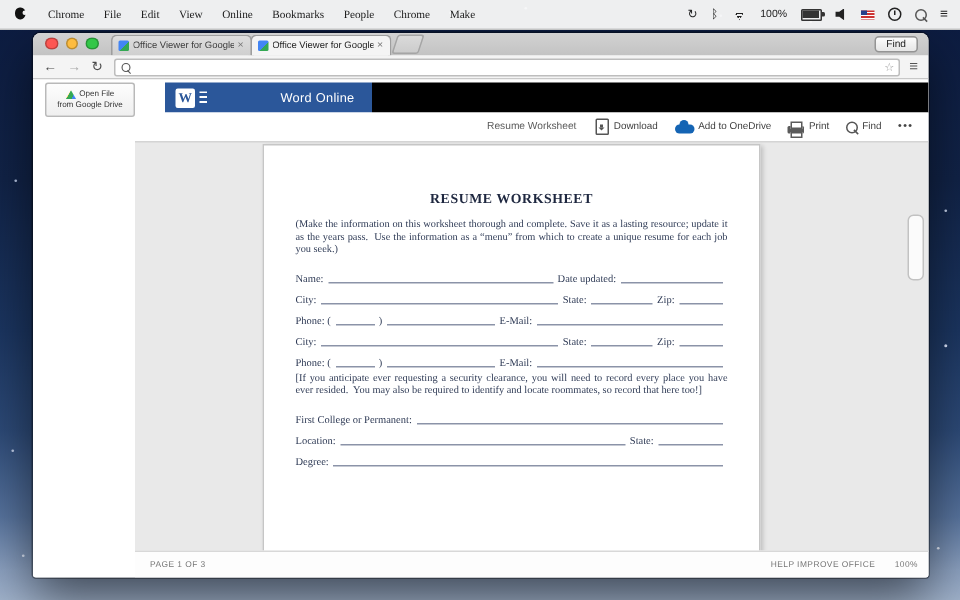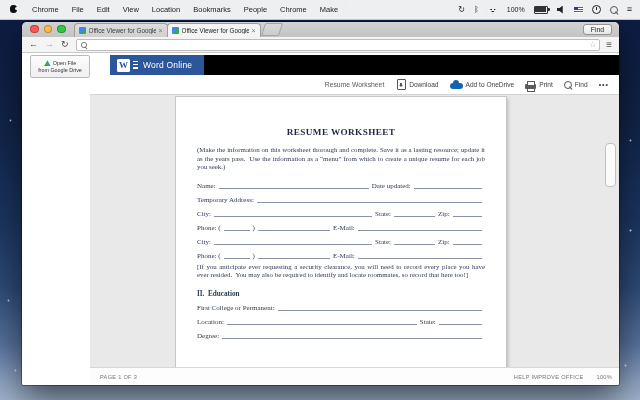--- a/index.html
+++ b/index.html
@@ -9,21 +9,21 @@
   #stars{position:absolute;inset:0;pointer-events:none;width:1px;height:1px;background:transparent;border-radius:50%;
     box-shadow:520px 30px 0 .6px #dfe8ff,560px 90px 0 .4px #cdd9f2,600px 55px 0 .6px #fff,630px 140px 0 .4px #c9d6ee,
     480px 10px 0 .4px #b9c8e6,300px 8px 0 .5px #d5e0f5,120px 95px 0 .4px #c2d0ea,40px 200px 0 .5px #d5e0f5,
     10px 120px 0 .4px #b9c8e6,630px 230px 0 .5px #dfe8ff,610px 310px 0 .4px #c9d6ee,580px 190px 0 .5px #fff,
     350px 5px 0 .4px #cdd9f2,200px 12px 0 .4px #dfe8ff,8px 300px 0 .4px #c2d0ea,15px 370px 0 .4px #dce5f5,
     625px 365px 0 .4px #e8eefb,540px 14px 0 .4px #fff;}
   
   #menubar{position:absolute;left:0;top:0;width:640px;height:19px;background:rgba(248,248,248,.96);
     border-bottom:1px solid rgba(0,0,0,.18);display:flex;align-items:center;font-size:7.5px;color:#1c1c1c;z-index:30;}
   #menu-items{display:flex;align-items:center;gap:13px;margin-left:10px;}
-  #menu-items .mi{cursor:default;}
+  #menu-items .mi{cursor:default;font-family:Liberation Serif, serif;}
   #menu-items .mi:first-child{font-weight:bold;}
   .apple-shape{width:7px;height:8px;background:#111;border-radius:45% 45% 48% 48%;display:inline-block;position:relative;margin-right:2px;}
   .apple-shape::before{content:'';position:absolute;right:-1px;top:2px;width:3px;height:3px;background:rgba(248,248,248,.96);border-radius:50%;}
   #menu-status{margin-left:auto;display:flex;align-items:center;gap:9px;margin-right:8px;color:#222;}
   #menu-status .glyph{font-size:8px;line-height:1;}
   .icon-wifi{width:10px;height:8px;display:inline-block;
     background:radial-gradient(circle at 50% 100%,#222 0 1px,transparent 1px 2.4px,#222 2.4px 3.3px,transparent 3.3px 4.6px,#222 4.6px 5.5px,transparent 5.5px);
     clip-path:polygon(50% 100%,0 0,100% 0);}
   .battery-pct{font-size:7px;}
   .icon-battery{width:12px;height:6px;border:1px solid #333;border-radius:1px;position:relative;display:inline-block;}
@@ -79,21 +79,21 @@
     background:linear-gradient(120deg,#fbbc04 34%,#34a853 34% 67%,#4285f4 67%);}
   
   #word-viewer{position:absolute;left:68px;top:0;right:0;bottom:0;}
   #viewer-header{position:absolute;left:0;top:2px;right:0;height:20px;display:flex;}
   #viewer-header .header-gap{width:20px;background:#fff;}
   #word-brand{background:#2b579a;display:flex;align-items:center;padding:0 12px 0 7px;gap:5px;}
   .word-logo{width:13px;height:13px;background:#fff;border-radius:1.5px;display:flex;align-items:center;justify-content:center;position:relative;}
   .word-logo .w{color:#2b579a;font-weight:bold;font-size:9px;font-family:"Liberation Serif",serif;}
   .word-logo-lines{width:5px;height:9px;margin-left:-2px;
     background:repeating-linear-gradient(180deg,#fff 0 1.2px,transparent 1.2px 3.2px);}
-  #word-brand .brand-text{color:#fff;font-size:8.5px;letter-spacing:.2px;}
+  #word-brand .brand-text{color:#fff;font-size:8.5px;letter-spacing:.2px;margin-left:44px;}
   .header-black{flex:1;background:#000;}
   #viewer-toolbar{position:absolute;left:0;top:22px;right:0;height:19px;background:#fff;display:flex;align-items:center;}
   #doc-title{position:absolute;left:0;right:0;text-align:center;font-size:6.8px;color:#5a5a5a;pointer-events:none;}
   #toolbar-actions{margin-left:auto;display:flex;align-items:center;gap:11px;margin-right:10px;font-size:6.6px;color:#3f3f3f;z-index:2;}
   .tb-btn{display:flex;align-items:center;gap:3px;}
   .icon-download{width:7px;height:9px;border:1px solid #555;border-radius:1px;position:relative;background:#fff;}
   .icon-download::after{content:'';position:absolute;left:2px;top:2.5px;width:1.5px;height:2.5px;background:#555;}
   .icon-download::before{content:'';position:absolute;left:0.8px;top:4.8px;border:2px solid transparent;border-top-color:#555;}
   .icon-cloud{width:13px;height:6px;background:#1464b4;border-radius:6px;position:relative;margin-top:3px;}
   .icon-cloud::before{content:'';position:absolute;left:3px;top:-3px;width:6px;height:6px;background:#1464b4;border-radius:50%;}
@@ -127,21 +127,21 @@
   <div id="stars"></div>
 </div>
 
 <div id="menubar">
   <div id="menu-items">
     <span class="mi" style="font-weight:normal"><span class="apple-shape"></span></span>
   <span class="mi">Chrome</span>
       <span class="mi">File</span>
       <span class="mi">Edit</span>
       <span class="mi">View</span>
-      <span class="mi">Location</span>
+      <span class="mi">Online</span>
       <span class="mi">Bookmarks</span>
       <span class="mi">People</span>
       <span class="mi">Chrome</span>
       <span class="mi">Make</span>
     </div>
   <div id="menu-status">
     <span class="glyph">↻</span>
     <span class="glyph">ᛒ</span>
     <span class="icon-wifi"></span>
     <span class="battery-pct">100%</span>
@@ -236,27 +236,25 @@
           <span class="more-dots">•••</span>
         </div>
       </div>
 
       <div id="doc-area">
         <div id="doc-page">
           <div class="doc-body">
               <div class="dl title">RESUME WORKSHEET</div>
               <div class="dl para">(Make the information on this worksheet thorough and complete. Save it as a lasting resource; update it as the years pass.  Use the information as a “menu” from which to create a unique resume for each job you seek.)</div>
               <div class="dl fields"><span class="lbl">Name:</span><span class="blank" style="flex-grow: 4.4;"></span><span class="lbl">Date updated:</span><span class="blank" style="flex-grow: 2;"></span></div>
-              <div class="dl fields"><span class="lbl">Temporary Address:</span><span class="blank" style="flex-grow: 1;"></span></div>
               <div class="dl fields"><span class="lbl">City:</span><span class="blank" style="flex-grow: 5.4;"></span><span class="lbl">State:</span><span class="blank" style="flex-grow: 1.4;"></span><span class="lbl">Zip:</span><span class="blank" style="flex-grow: 1;"></span></div>
               <div class="dl fields"><span class="lbl">Phone: (</span><span class="blank" style="width: 26px; flex-grow: 0;"></span><span class="lbl">)</span><span class="blank" style="flex-grow: 1.8;"></span><span class="lbl">E-Mail:</span><span class="blank" style="flex-grow: 3.1;"></span></div>
               <div class="dl fields"><span class="lbl">City:</span><span class="blank" style="flex-grow: 5.4;"></span><span class="lbl">State:</span><span class="blank" style="flex-grow: 1.4;"></span><span class="lbl">Zip:</span><span class="blank" style="flex-grow: 1;"></span></div>
               <div class="dl fields"><span class="lbl">Phone: (</span><span class="blank" style="width: 26px; flex-grow: 0;"></span><span class="lbl">)</span><span class="blank" style="flex-grow: 1.8;"></span><span class="lbl">E-Mail:</span><span class="blank" style="flex-grow: 3.1;"></span></div>
               <div class="dl para">[If you anticipate ever requesting a security clearance, you will need to record every place you have ever resided.  You may also be required to identify and locate roommates, so record that here too!]</div>
-              <div class="dl heading">II.  Education</div>
               <div class="dl fields"><span class="lbl">First College or Permanent:</span><span class="blank" style="flex-grow: 1;"></span></div>
               <div class="dl fields"><span class="lbl">Location:</span><span class="blank" style="flex-grow: 4.4;"></span><span class="lbl">State:</span><span class="blank" style="flex-grow: 1;"></span></div>
               <div class="dl fields"><span class="lbl">Degree:</span><span class="blank" style="flex-grow: 1;"></span></div>
             </div>
         </div>
         <div id="doc-scrollbar"></div>
       </div>
 
       <div id="viewer-statusbar">
         <span id="status-page">PAGE 1 OF 3</span>

